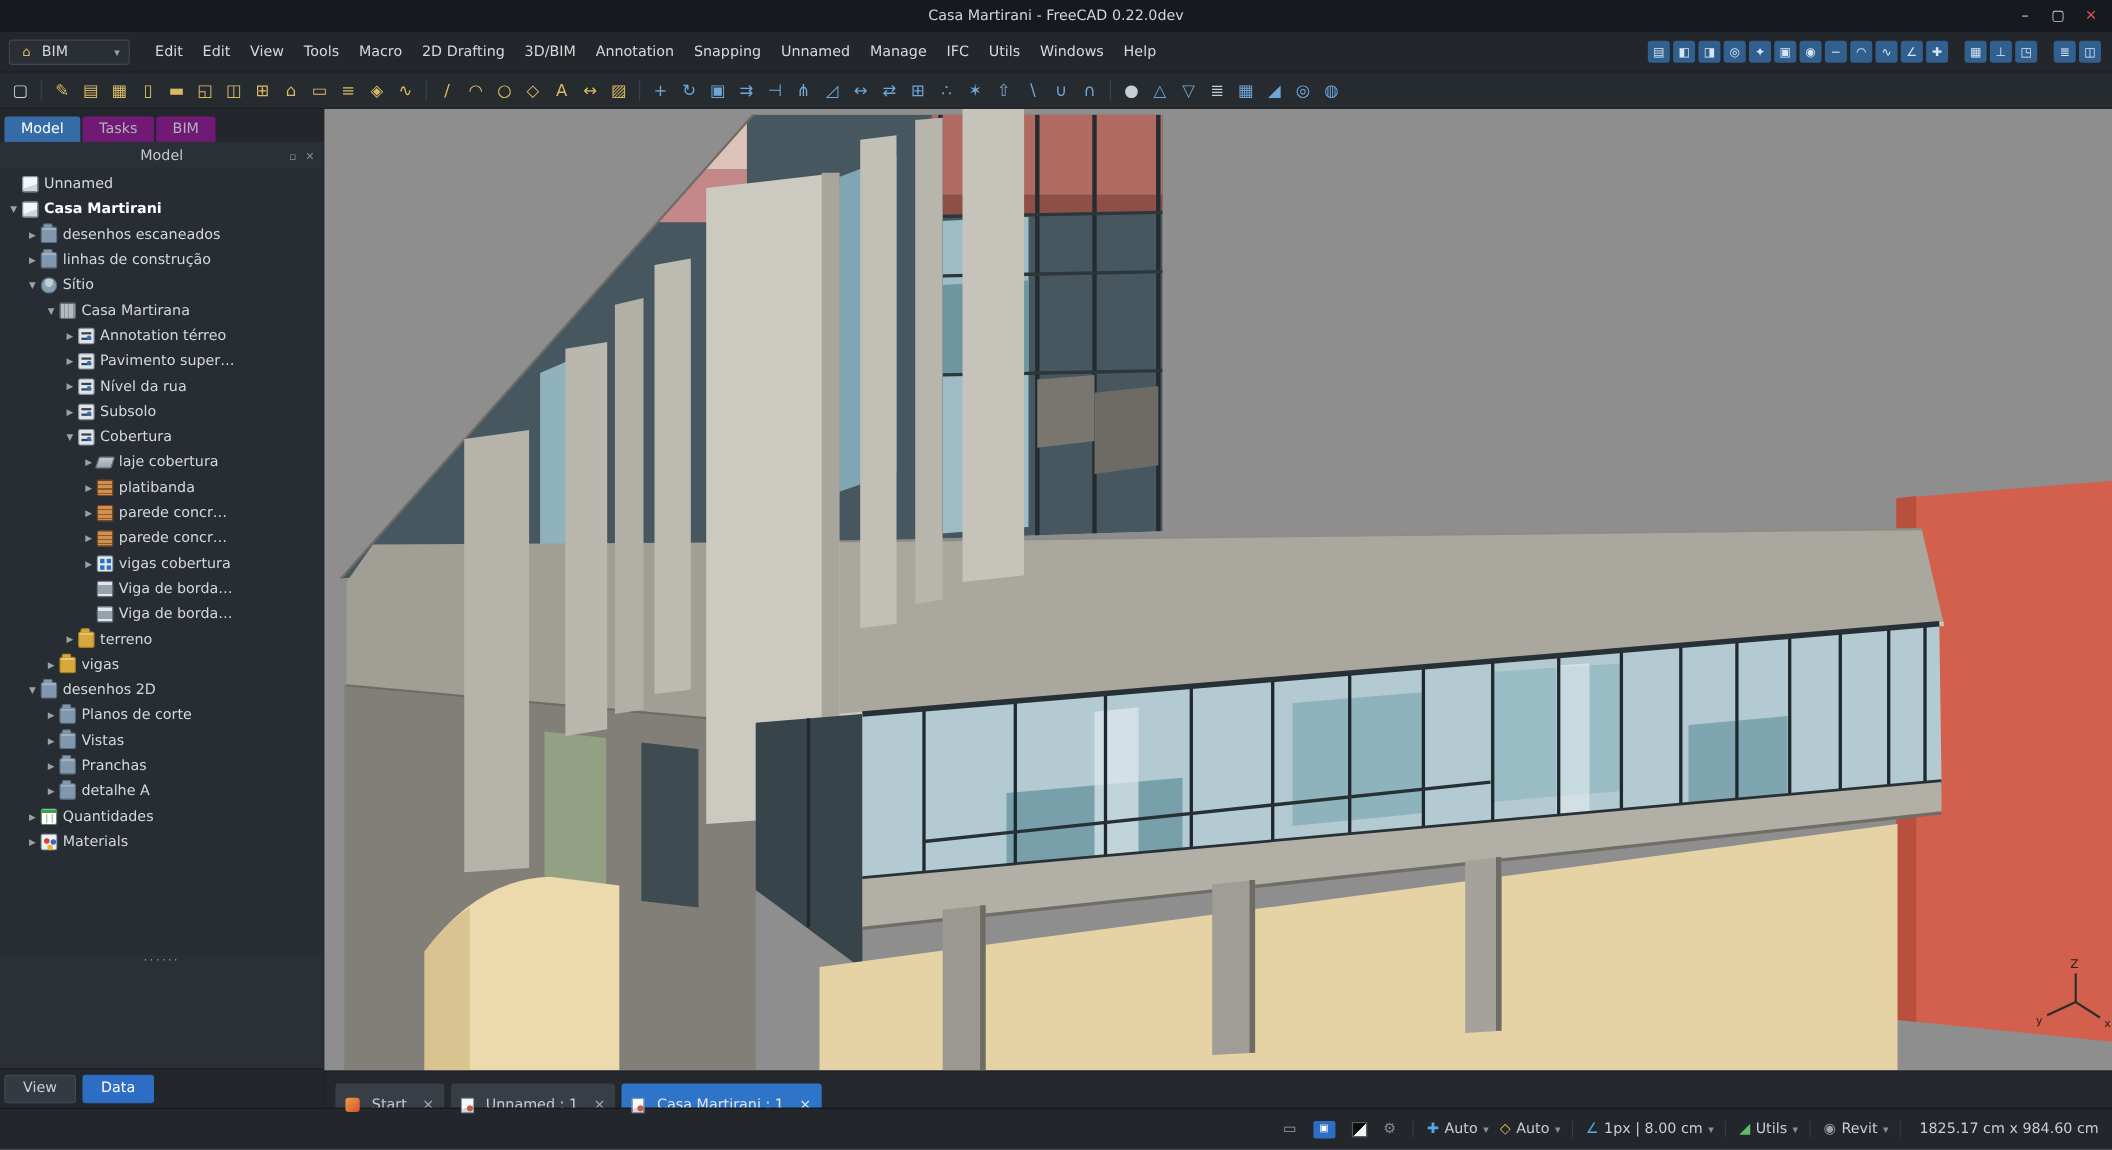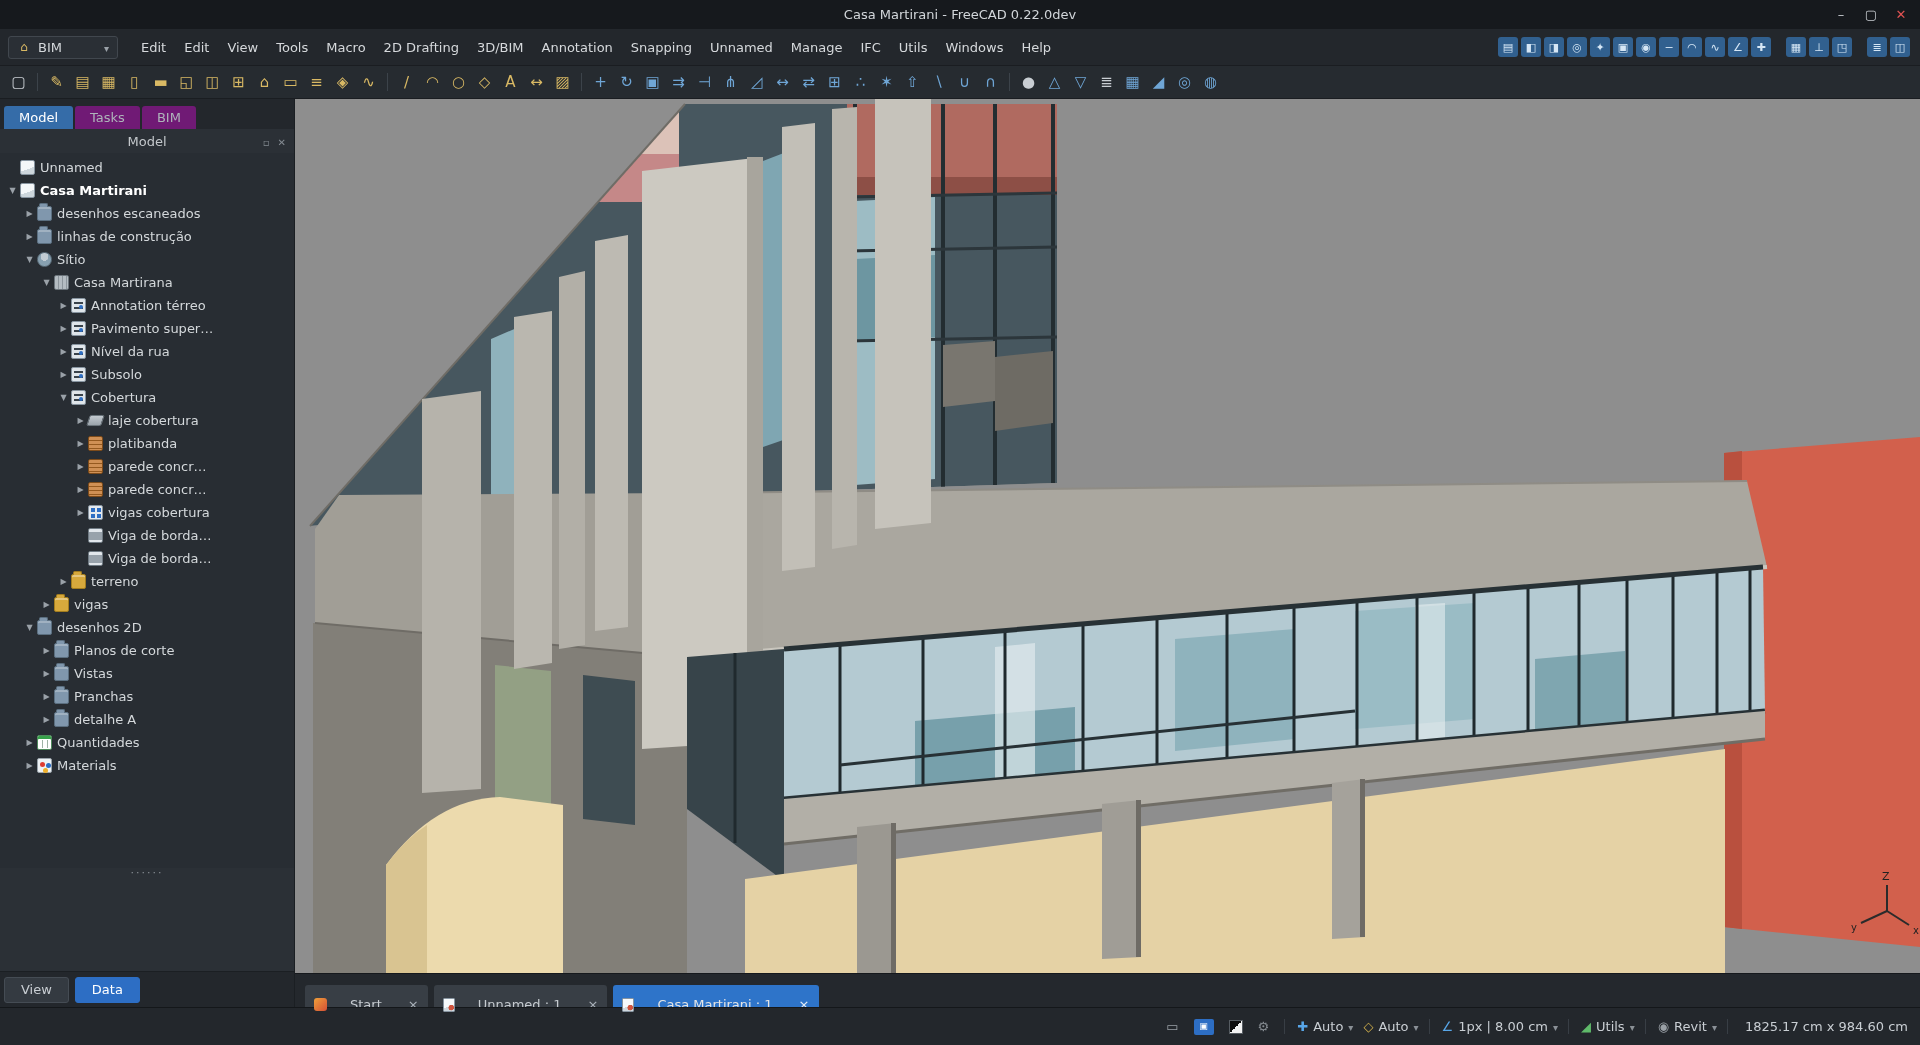--- a/index.html
+++ b/index.html
@@ -72,21 +72,21 @@
   .ti-beam { background:linear-gradient(#e2e7ec 0 3px,#98a2ab 3px 11px,#e2e7ec 11px); border:1px solid #6f7a83; }
   .ti-spreadsheet { background:#ffffff; border:1px solid #4f8a5c; box-shadow:inset 0 3px 0 #37a24a; }
   .ti-spreadsheet::before { content:""; position:absolute; left:4px; top:4px; bottom:1px; width:1px; background:#9fb3a6; box-shadow:5px 0 0 #9fb3a6; }
   .ti-materials { background:#eef2f5; border:1px solid #98a2aa; }
   .ti-materials::before { content:""; position:absolute; left:2px; top:3px; width:5px; height:5px; border-radius:50%; background:#df3b30; box-shadow:6px 1px 0 #2d6ec4,3px 6px 0 #efb02b; }
   
   .viewport { flex:1; display:flex; flex-direction:column; min-width:0; }
   .scene { height:874px; flex:none; position:relative; background:#8e8e8e; }
   .scene svg { position:absolute; inset:0; display:block; }
   .vp-tabs { height:34px; flex:none; background:#24282d; border-top:1px solid #16191d; display:flex; align-items:center; gap:6px; padding-left:10px; }
-  .vp-tab { height:39px; display:flex; align-items:center; gap:23px; padding:0 9px; background:#383e45; border-radius:3px; color:#c6cbd0;margin-top:28px; }
+  .vp-tab { height:39px; display:flex; align-items:center; gap:11px; padding:0 9px; background:#383e45; border-radius:3px; color:#c6cbd0;margin-top:28px; }
   .vp-tab.active { background:#2e74c9; color:#e5e5e5;text-decoration:underline; }
   .ti-start { width:13px; height:13px; border-radius:3px; background:linear-gradient(135deg,#f0a03a,#d34f35); border:none; margin:0; }
   .ti-doc { width:12px; height:14px; border-radius:1px; margin:0; border:1px solid #8794a0;
     background:radial-gradient(circle at 72% 72%,#d0543f 0 2.5px,rgba(0,0,0,0) 3px),linear-gradient(160deg,#f7fafc 60%,#cfd8de 60%); }
   .tab-close { margin-left:3px; color:#aab2ba; font-size:13px; line-height:1; }
   .tab-close::after { content:"×"; }
   .vp-tab.active .tab-close { color:#e8eef5; }
   
   .statusbar { height:38px; flex:none; background:#23272c; border-top:1px solid #14171a; display:flex; align-items:center; padding:0 12px; }
   .status-msg { color:#d2d6da; white-space:nowrap; }

